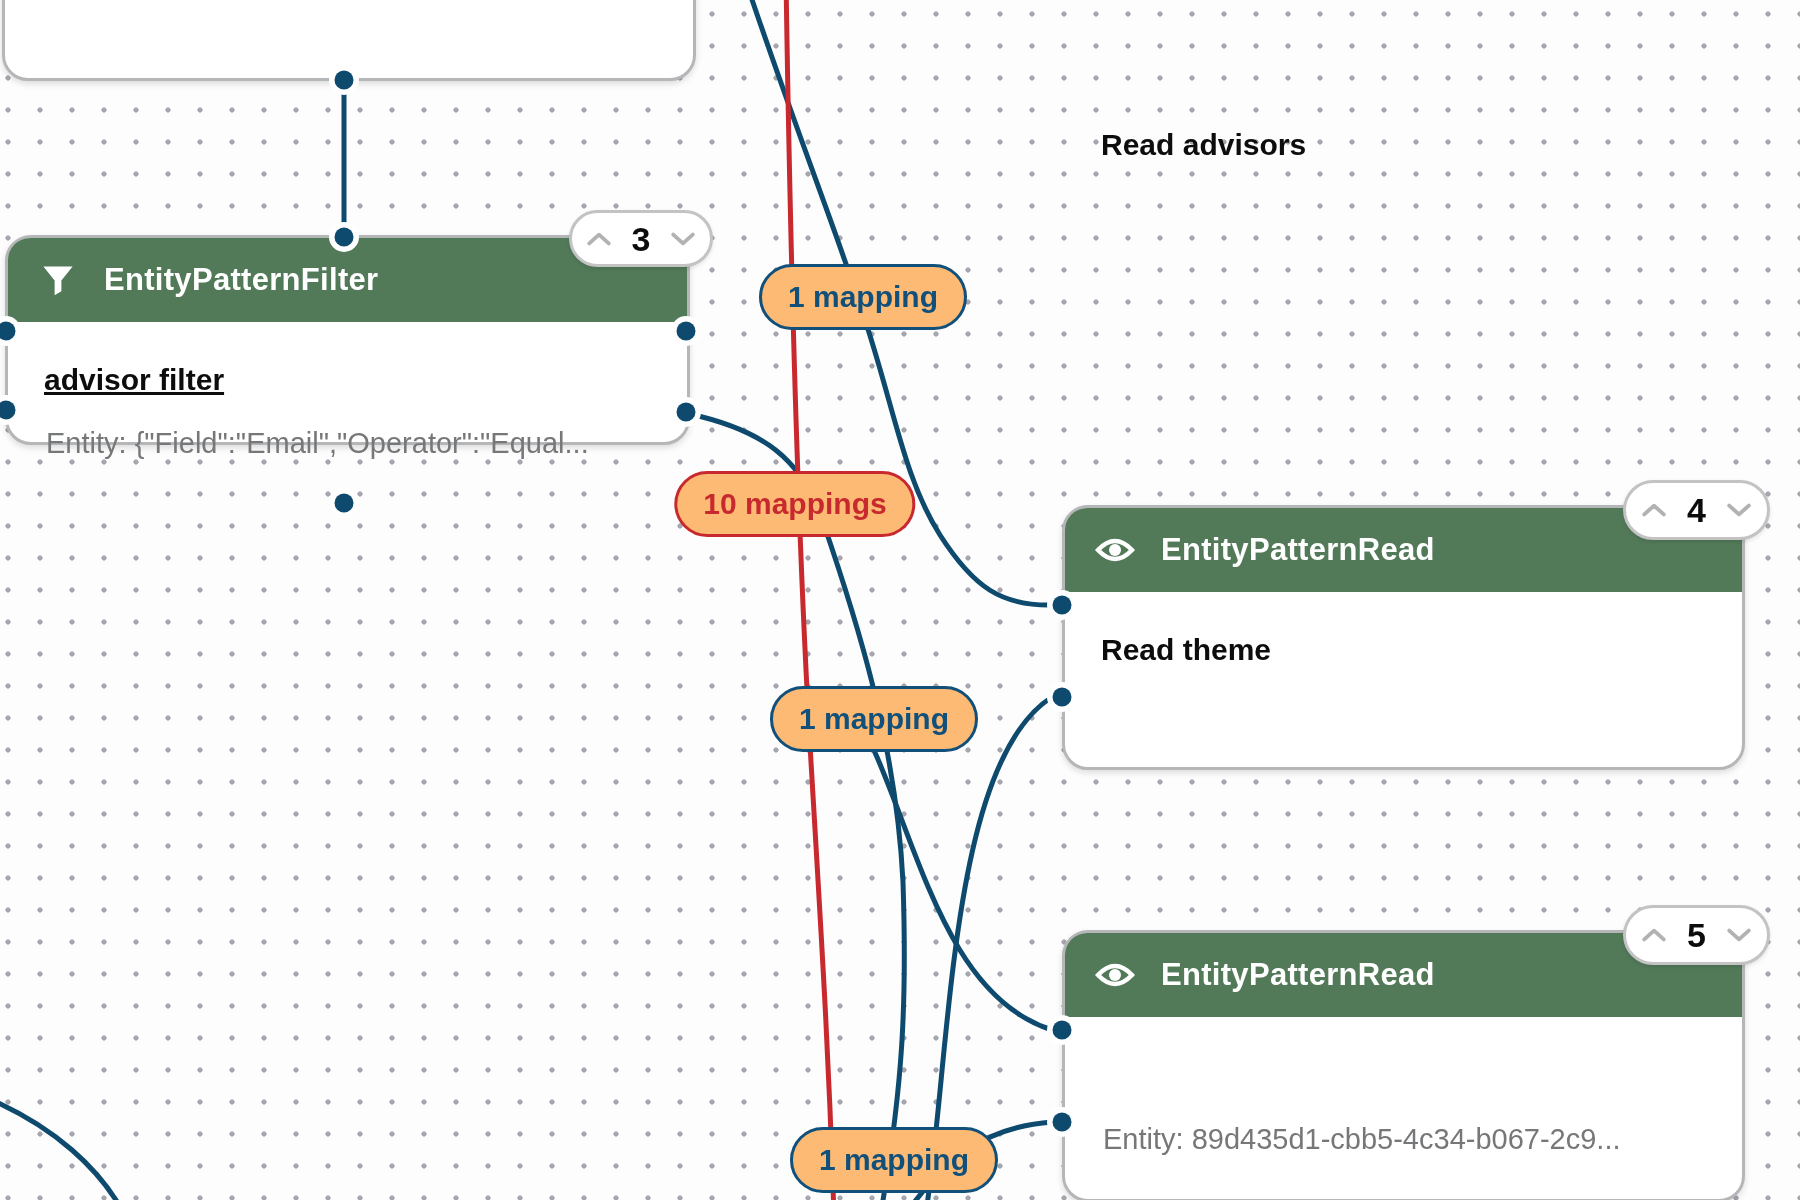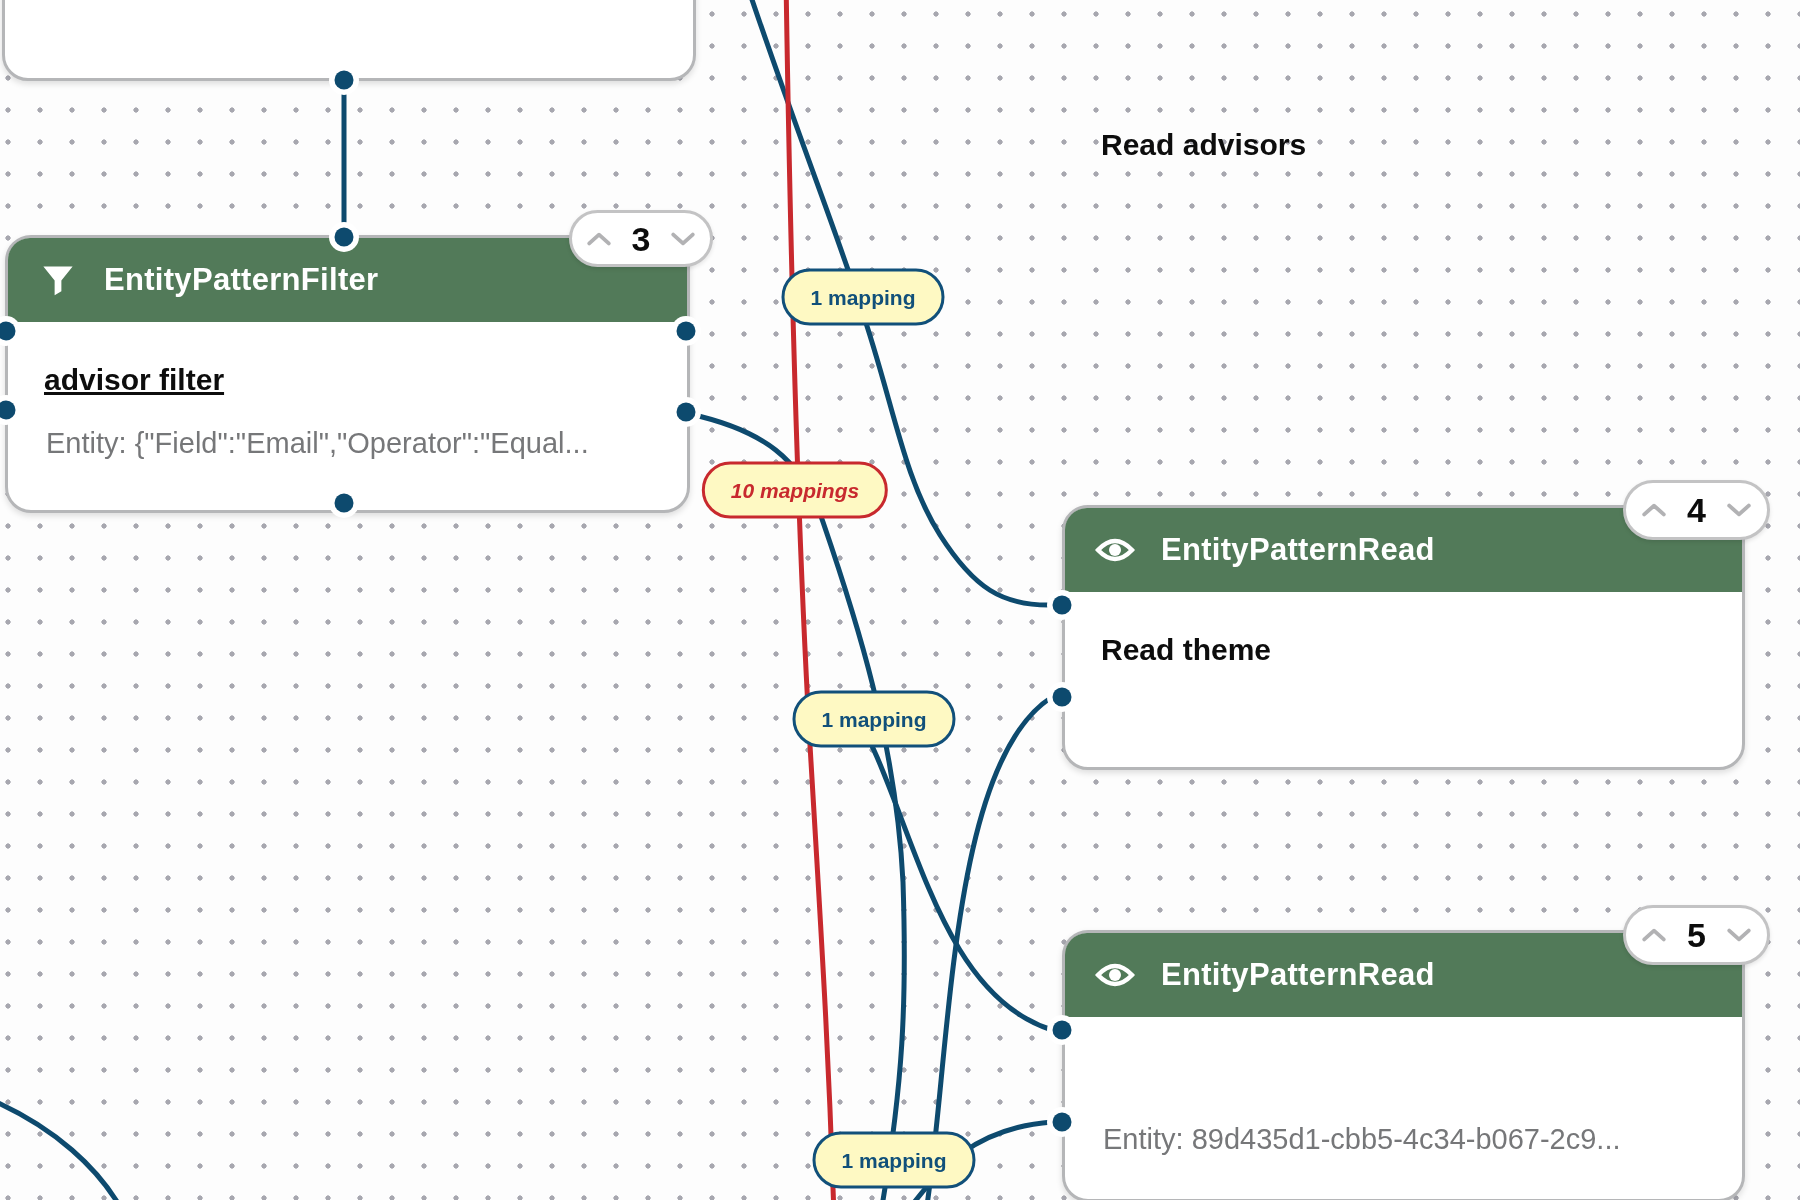--- a/index.html
+++ b/index.html
@@ -45,56 +45,56 @@
     position:absolute;background:#ffffff;border:3px solid #c3c3c4;border-radius:34px;
     display:flex;align-items:center;justify-content:center;gap:20px;
     box-shadow:0 2px 4px rgba(0,0,0,.10);box-sizing:border-box;z-index:4;
   }
   .order-badge .num{font-size:34px;font-weight:700;color:#0c0c0c;line-height:1;}
   .chev{display:block;}
 
   
   .edge-label{
     position:absolute;transform:translate(-50%,-50%);
-    background:#fef9c3;border-radius:34px;
-    font-size:21px;font-weight:700;line-height:1;
+    background:#fdba74;border-radius:34px;
+    font-size:30px;font-weight:700;line-height:1;
     padding:15px 26px;white-space:nowrap;z-index:3;text-align:right;
   }
   .edge-label.navy{border:3.5px solid #11507a;color:#11507a;}
   .edge-label.red{border:3.5px solid #c8292e;color:#c8292e;}
 
   .partial-card{ 
     position:absolute;left:2px;top:-64px;width:694px;height:145px;
     background:#fff;border:3px solid #b5b6b8;border-radius:26px;
     box-shadow:0 3px 6px rgba(0,0,0,.13);box-sizing:border-box;z-index:2;
   }
 
   
-  #node-filter{left:5px;top:235px;width:685px;height:278px;}
+  #node-filter{left:5px;top:235px;width:685px;height:210px;}
   #node-filter .node-title{top:360px;}
   #node-filter .node-entity{top:424px;}
   #node-read-theme{left:1062px;top:505px;width:683px;height:265px;}
   #node-read-theme .node-title{top:630px;}
   #node-read-theme .node-entity{top:697px;}
   #node-read-advisors{left:1062px;top:930px;width:683px;height:272px;}
   #node-read-advisors .node-title{top:1055px;margin-top:-930px;top:1055px;}
   
   #node-read-advisors .node-title{top:125px;}
   #node-read-advisors .node-entity{top:190px;}
   #node-read-theme .node-title{top:125px;}
   #node-read-theme .node-entity{top:192px;}
   #node-filter .node-title{top:125px;text-decoration:underline;}
   #node-filter .node-entity{top:189px;}
 
   #badge-filter{left:569px;top:210px;width:144px;height:57px;}
   #badge-read-theme{left:1623px;top:480px;width:147px;height:60px;}
   #badge-read-advisors{left:1623px;top:905px;width:147px;height:60px;}
 
   #label-top{left:863px;top:297px;}
-  #label-red{left:795px;top:490px;font-style:italic;}
+  #label-red{left:795px;top:504px;}
   #label-mid{left:874px;top:719px;}
   #label-bottom{left:894px;top:1160px;}
 </style>
 </head>
 <body>
 
 <svg class="layer" width="1800" height="1200" viewBox="0 0 1800 1200">
   <g fill="none" stroke-width="5">
     <path stroke="#0d4a6e" d="M 344 86 L 344 232"></path>
     <path stroke="#0d4a6e" d="M 742 -30 C 792 120 834 225 860 305 C 893 400 902 475 940 535 C 974 588 1002 606 1052 605"></path>

